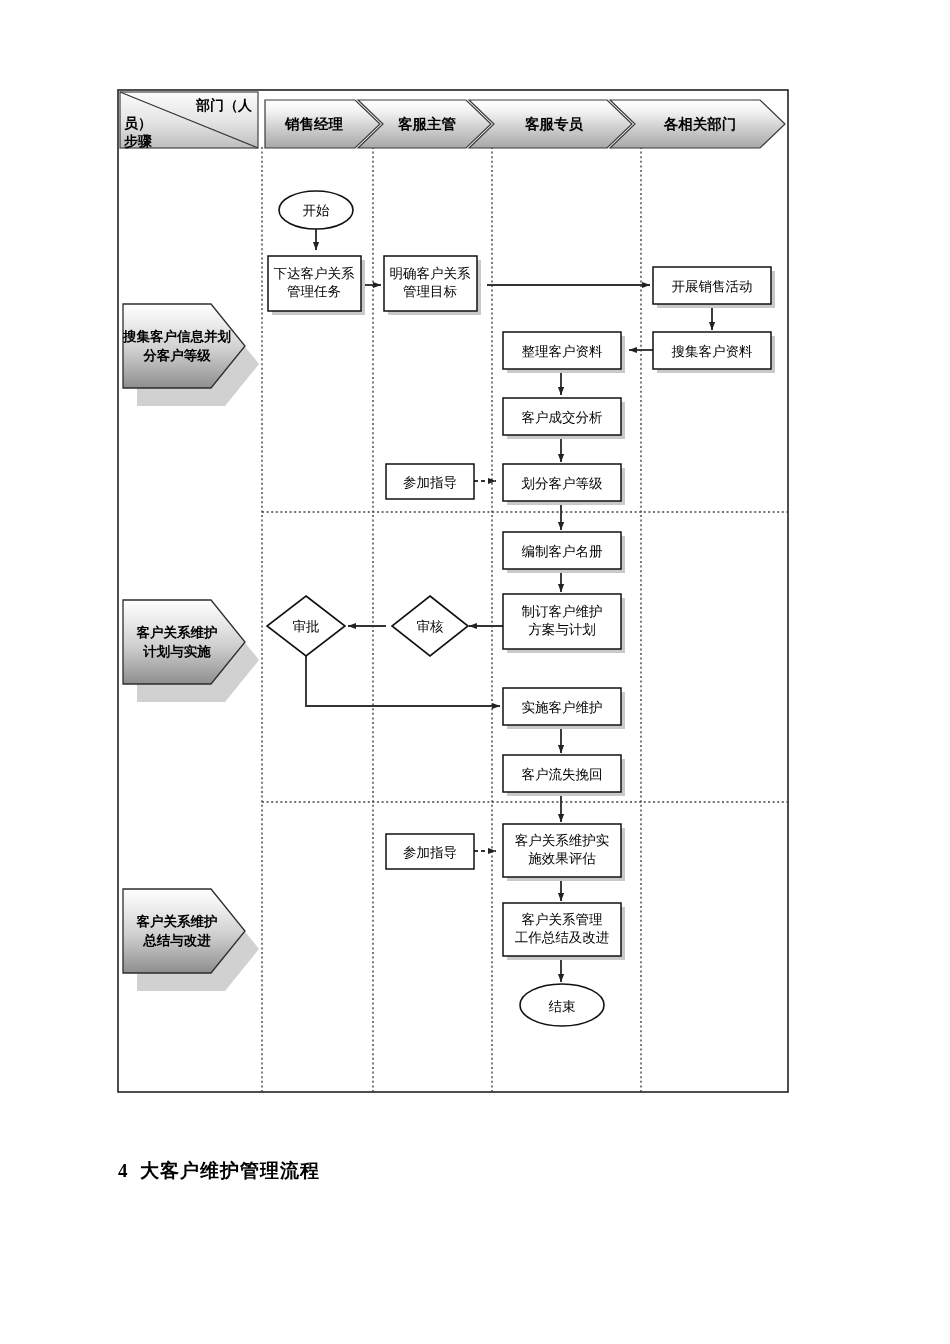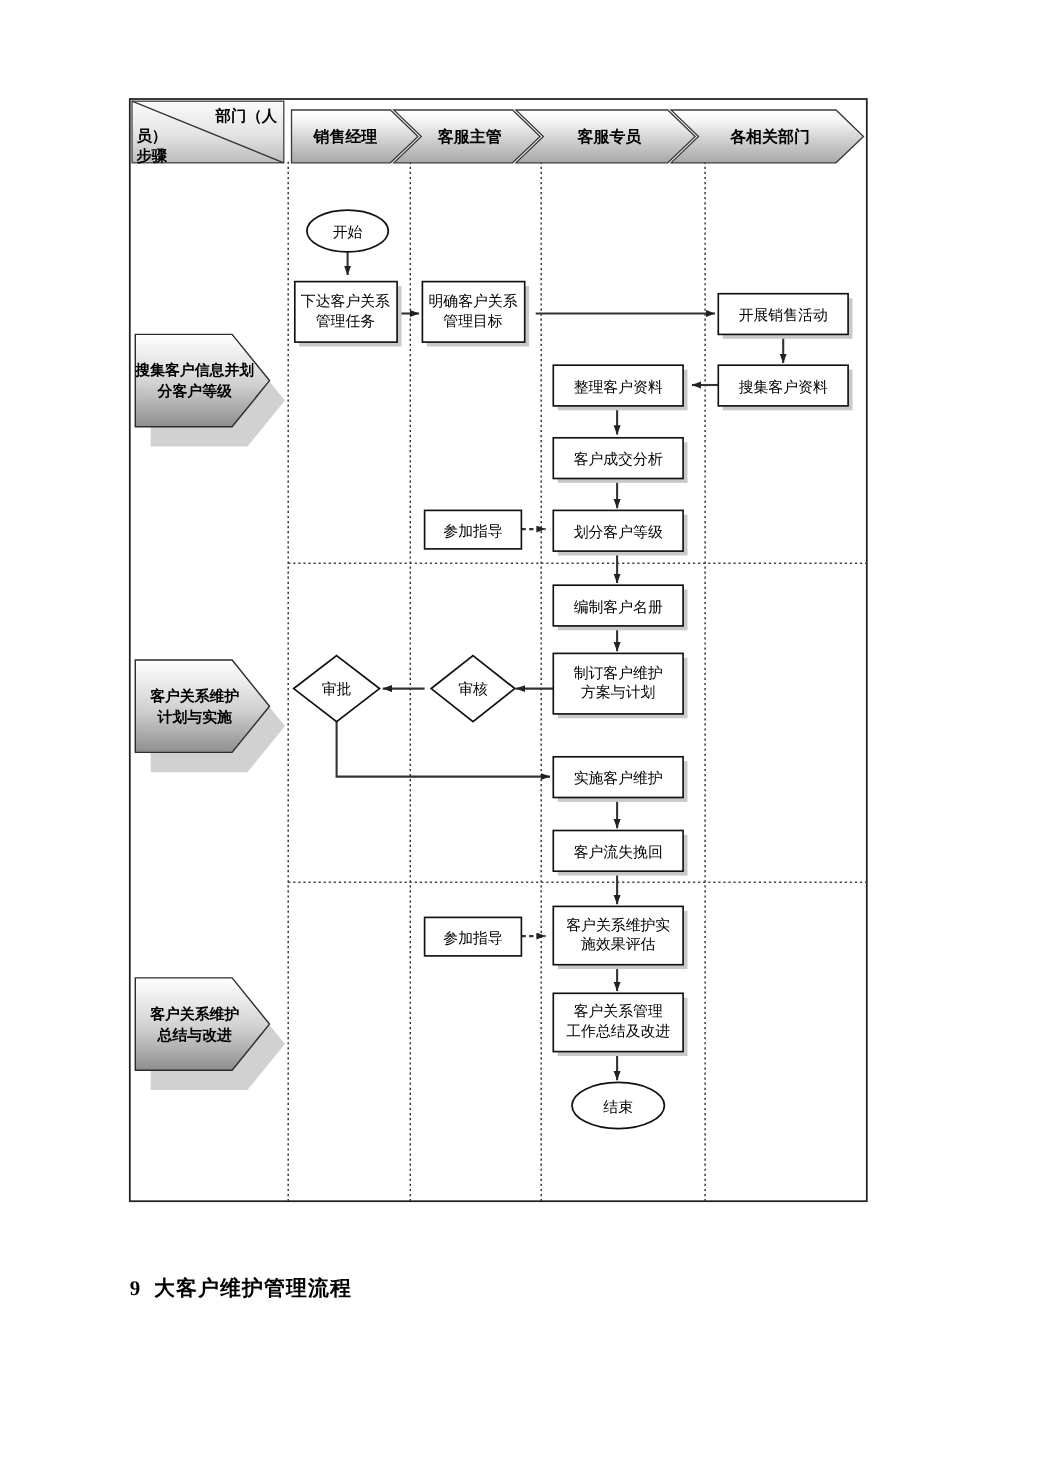--- a/index.html
+++ b/index.html
@@ -269,13 +269,13 @@
     <text class="node-label" x="562" y="942" text-anchor="middle">工作总结及改进</text>
   </g>
 
   <g>
     <ellipse cx="562" cy="1005" rx="42" ry="21" fill="#fff" stroke="#111" stroke-width="1.6"></ellipse>
     <text class="node-label" x="562" y="1011" text-anchor="middle">结束</text>
   </g>
 
 </svg>
 
-<div class="cap">9  大客户维护管理流程</div>
+<div class="cap">4  大客户维护管理流程</div>
 
 </body></html>

